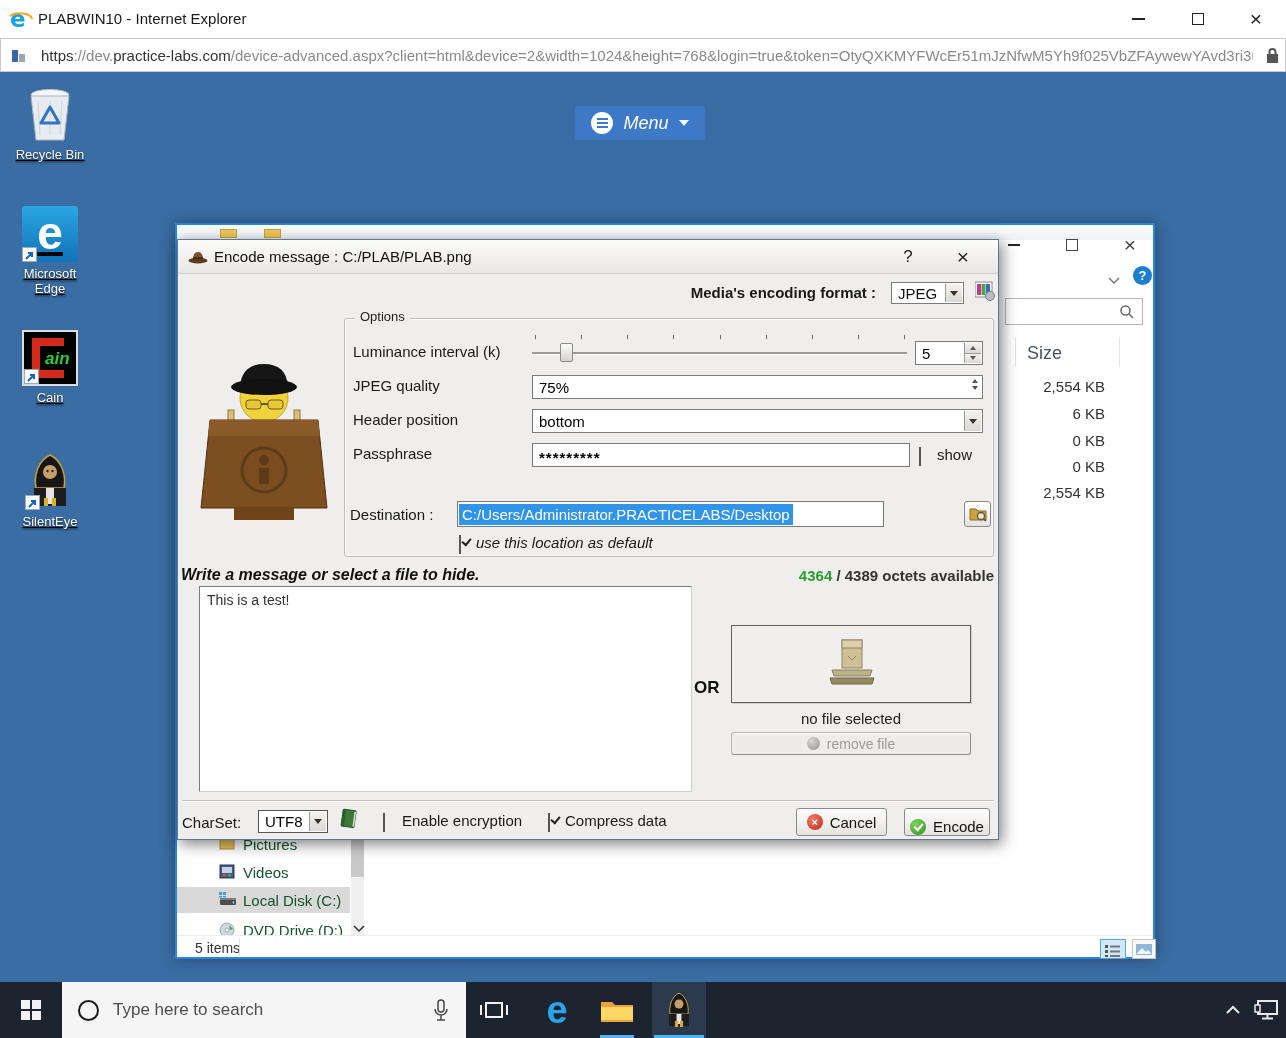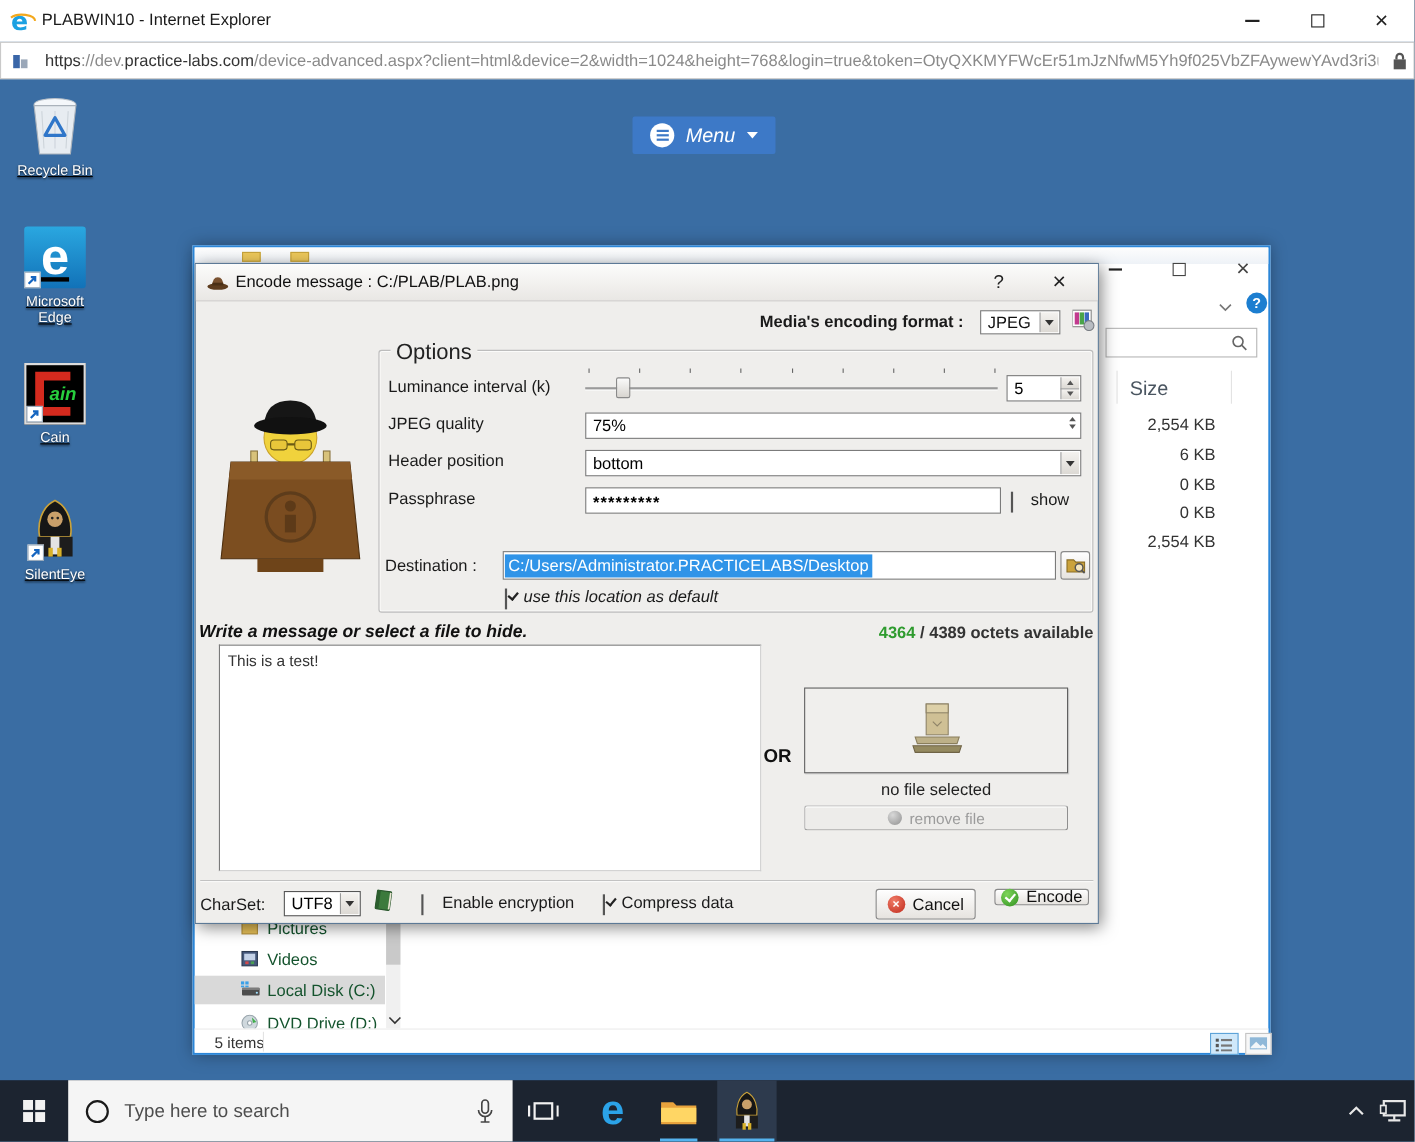--- a/index.html
+++ b/index.html
@@ -71,21 +71,21 @@
     border-left:1px solid #999;display:flex;align-items:center;justify-content:center;}
   .tri-dn{width:0;height:0;border-left:4px solid transparent;border-right:4px solid transparent;border-top:5px solid #333;}
   .tri-up-s{width:0;height:0;border-left:3.5px solid transparent;border-right:3.5px solid transparent;border-bottom:4px solid #555;}
   .tri-dn-s{width:0;height:0;border-left:3.5px solid transparent;border-right:3.5px solid transparent;border-top:4px solid #555;}
   .spincol{position:absolute;right:1px;top:1px;bottom:1px;width:17px;display:flex;flex-direction:column;}
   .spincell{flex:1;background:linear-gradient(#f4f2ef,#dcd9d4);border-left:1px solid #999;
     display:flex;align-items:center;justify-content:center;}
   .spincell+.spincell{border-top:1px solid #999;}
   .groupbox{left:166px;top:78px;width:650px;height:239px;border:1px solid #bdbdbd;border-radius:3px;
     box-shadow:inset 0 0 0 1px #fbfbfa;}
-  .legend{position:absolute;left:10px;top:-10px;background:#efeeec;padding:0 5px;font-size:20px;color:#222;}
+  .legend{position:absolute;left:10px;top:-10px;background:#efeeec;padding:0 5px;font-size:13px;color:#222;}
   .cbx{width:13px;height:13px;background:#fff;border:1px solid #555;position:relative;}
   .cbx.checked:after{content:"";position:absolute;left:2px;top:2px;width:7px;height:4px;
     border-left:2px solid #222;border-bottom:2px solid #222;transform:rotate(-50deg);}
   .slider-track{height:2px;background:#9a9a9a;box-shadow:0 1px 0 #fff;}
   .tickrow{display:flex;justify-content:space-between;}
   .tick{width:1px;height:4px;background:#666;}
   .slider-handle{width:13px;height:19px;background:linear-gradient(#fafafa,#d8d5d0);border:1px solid #8a8a8a;border-radius:2px;}
   .sel-text{display:inline-block;background:#3094e8;color:#fff;font-size:15px;padding:2px 3px;white-space:nowrap;}
   .btn{background:linear-gradient(#fefefe,#e6e3df);border:1px solid #8a8a8a;border-radius:3px;
     box-shadow:inset 0 1px 0 #fff;display:flex;align-items:center;justify-content:center;gap:7px;font-size:15px;color:#111;}
@@ -420,21 +420,21 @@
       </div>
 
       <span class="a lbl" style="left:8px;top:126px;">Passphrase</span>
       <div class="a inputbox" style="left:187px;top:124px;width:378px;height:24px;">
         <span class="a" style="left:6px;top:5px;font-size:15px;font-weight:bold;letter-spacing:1px;">*********</span>
       </div>
       <span class="a cbx" style="left:574px;top:129px;"></span>
       <span class="a lbl" style="left:592px;top:127px;">show</span>
 
       <span class="a lbl" style="left:5px;top:187px;">Destination :</span>
-      <div class="a inputbox" style="left:112px;top:182px;width:503px;height:26px;">
+      <div class="a inputbox" style="left:112px;top:182px;width:427px;height:26px;">
         <span class="sel-text" style="margin:2px 0 0 1px;">C:/Users/Administrator.PRACTICELABS/Desktop</span>
       </div>
       <div class="a btn" style="left:619px;top:182px;width:27px;height:26px;">
         <svg width="18" height="16">
             <path d="M1 3 h6 l2 2 h8 v9 h-16 z" fill="#caa23c" stroke="#8a6d24"></path>
             <circle cx="12" cy="10" r="3.5" fill="#f4e6c0" stroke="#555" stroke-width="1.3"></circle>
             <line x1="14.5" y1="12.5" x2="17" y2="15" stroke="#555" stroke-width="1.5"></line>
           </svg>
       </div>
       <span class="a cbx checked" style="left:112px;top:217px;"></span>
@@ -482,21 +482,21 @@
     </div>
     <span class="a cbx" style="left:205px;top:574px;"></span>
     <span class="a lbl" style="left:224px;top:572px;">Enable encryption</span>
     <span class="a cbx checked" style="left:368px;top:574px;"></span>
     <span class="a lbl" style="left:387px;top:572px;">Compress data</span>
 
     <div class="a btn" style="left:618px;top:568px;width:91px;height:28px;">
       <span class="cancel-ico">×</span>
       <span>Cancel</span>
     </div>
-    <div class="a btn" style="left:726px;top:568px;width:86px;height:15px;">
+    <div class="a btn" style="left:726px;top:568px;width:86px;height:28px;align-items:flex-end;">
       <span class="encode-ico"></span>
       <span>Encode</span>
     </div>
   </div>
 
   <div class="a taskbar">
     <div class="tb-cell" style="left:0;width:62px;">
       <span class="win-logo">
           <i></i>
           <i></i>

